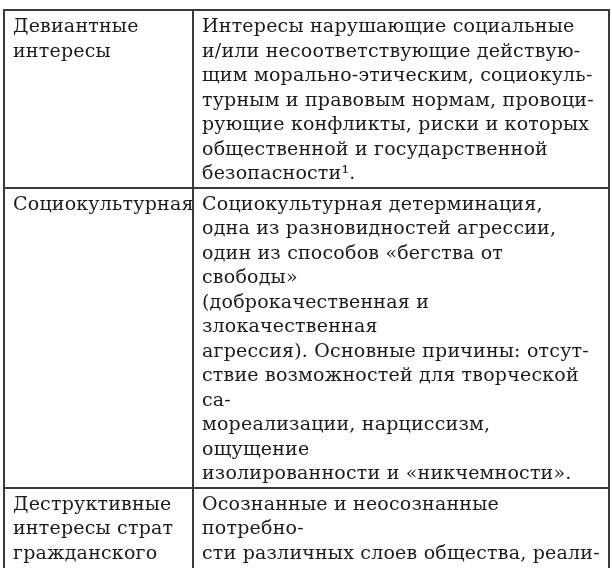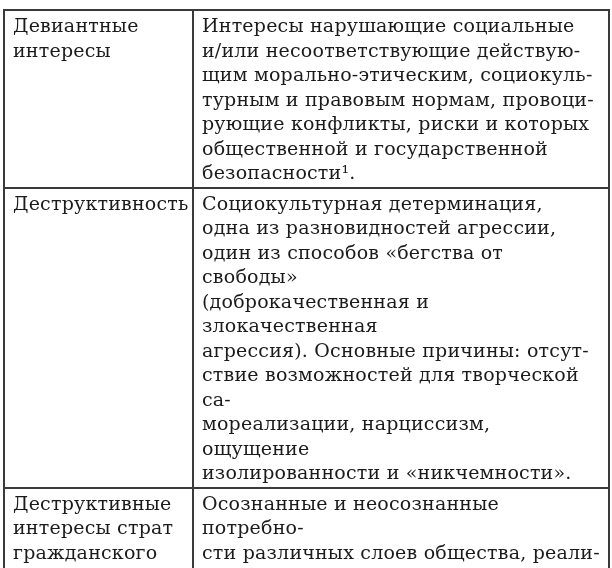--- a/index.html
+++ b/index.html
@@ -54,21 +54,21 @@
 интересы</td>
         <td class="def-cell">Интересы нарушающие социальные
 и/или несоответствующие действую-
 щим морально-этическим, социокуль-
 турным и правовым нормам, провоци-
 рующие конфликты, риски и которых
 общественной и государственной
 безопасности¹.</td>
       </tr>
       <tr>
-        <td class="term-cell">Деструктивность</td>
+        <td class="term-cell">Социокультурная</td>
         <td class="def-cell">Социокультурная детерминация,
 одна из разновидностей агрессии,
 один из способов «бегства от свободы»
 (доброкачественная и злокачественная
 агрессия). Основные причины: отсут-
 ствие возможностей для творческой са-
 мореализации, нарциссизм, ощущение
 изолированности и «никчемности».</td>
       </tr>
       <tr>

